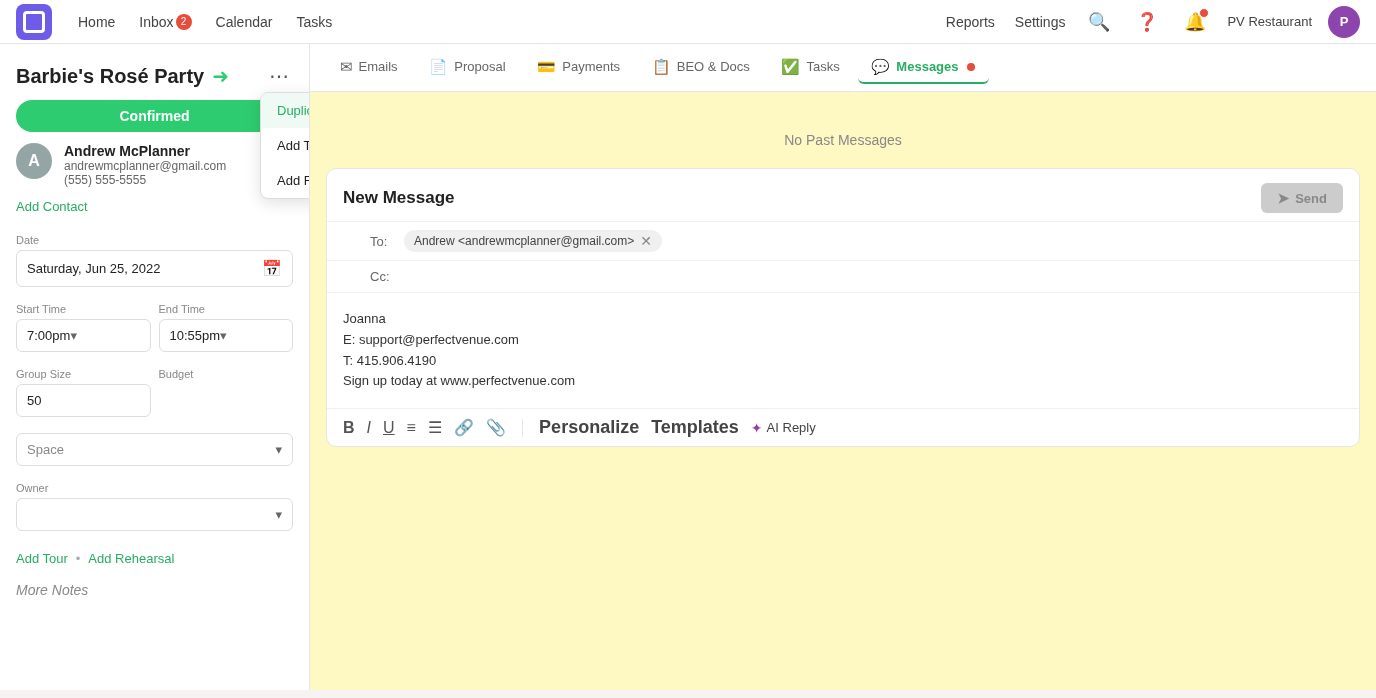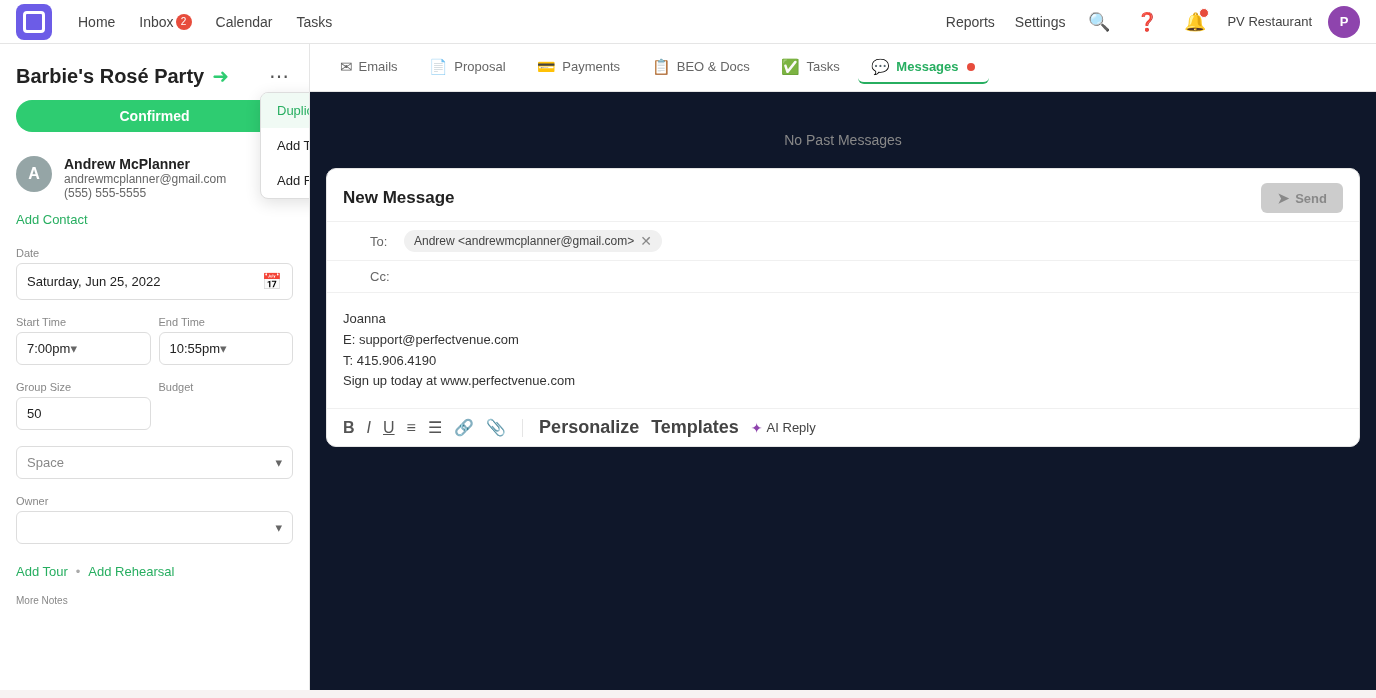--- a/index.html
+++ b/index.html
@@ -25,21 +25,21 @@
 
     
     .layout { display: flex; height: calc(100vh - 52px); }
 
     
     .sidebar { width: 310px; min-width: 310px; background: #fff; border-right: 1px solid #e5e5e5; overflow-y: auto; padding-bottom: 20px; position: relative; }
     .sidebar-header { padding: 16px 16px 8px 16px; display: flex; align-items: center; gap: 8px; }
     .sidebar-title { font-size: 20px; font-weight: 700; color: #222; }
     .sidebar-arrow { color: #2ecc71; font-size: 20px; }
     .sidebar-dots { margin-left: auto; cursor: pointer; font-size: 20px; color: #555; padding: 4px; }
-    .confirmed-btn { margin: 0 16px 16px 16px; background: #2ecc71; color: #fff; border: none; border-radius: 24px; padding: 8px 0; width: calc(100% - 32px); font-size: 14px; font-weight: 600; cursor: pointer; text-align: center; }
+    .confirmed-btn { margin: 0 16px 3px 16px; background: #2ecc71; color: #fff; border: none; border-radius: 24px; padding: 8px 0; width: calc(100% - 32px); font-size: 14px; font-weight: 600; cursor: pointer; text-align: center; }
 
     .contact-row { display: flex; align-items: flex-start; gap: 12px; padding: 8px 16px 8px 16px; }
     .avatar-circle { width: 36px; height: 36px; min-width: 36px; background: #95a5a6; border-radius: 50%; display: flex; align-items: center; justify-content: center; color: #fff; font-weight: 700; font-size: 16px; }
     .contact-info .contact-name { font-weight: 600; font-size: 14px; color: #222; }
     .contact-info .contact-email { font-size: 12px; color: #666; }
     .contact-info .contact-phone { font-size: 12px; color: #666; }
     .add-contact { padding: 4px 16px 12px 16px; font-size: 13px; color: #27ae60; cursor: pointer; font-weight: 500; }
 
     .field-group { padding: 8px 16px; }
     .field-label { font-size: 11px; color: #888; margin-bottom: 4px; }
@@ -49,21 +49,21 @@
     .field-col .field-input { width: 100%; }
     .cal-icon { margin-left: auto; color: #666; font-size: 16px; }
 
     .dropdown-field { border: 1px solid #ddd; border-radius: 6px; padding: 8px 10px; font-size: 13px; color: #222; width: 100%; background: #fff; display: flex; align-items: center; cursor: pointer; }
     .dropdown-field .dd-label { flex: 1; color: #888; }
     .dropdown-arrow { color: #666; }
 
     .sidebar-actions { display: flex; gap: 8px; padding: 12px 16px 4px 16px; font-size: 13px; color: #27ae60; cursor: pointer; }
     .sidebar-actions .dot-sep { color: #aaa; }
 
-    .notes-label { padding: 12px 16px 4px 16px; font-size: 10px; color: #888; }
+    .notes-label { padding: 12px 16px 4px 16px; font-size: 14px; color: #888; font-style: italic; }
 
     
     .dropdown-menu {
       position: absolute; top: 48px; left: 260px; background: #fff;
       border: 1px solid #ddd; border-radius: 8px; box-shadow: 0 4px 16px rgba(0,0,0,0.12);
       z-index: 999; width: 160px; overflow: hidden;
     }
     .dropdown-menu-item { padding: 10px 16px; font-size: 13px; cursor: pointer; color: #222; }
     .dropdown-menu-item:first-child { background: #f0faf4; color: #27ae60; font-weight: 500; }
 
@@ -71,21 +71,21 @@
     .main { flex: 1; display: flex; flex-direction: column; overflow: hidden; }
 
     
     .tabs { display: flex; background: #fff; border-bottom: 1px solid #e5e5e5; padding: 0 16px; height: 48px; align-items: center; gap: 4px; }
     .tab { display: flex; align-items: center; gap: 6px; padding: 6px 14px; font-size: 13px; color: #666; cursor: pointer; border-radius: 6px; border-bottom: 2px solid transparent; }
     .tab.active { color: #27ae60; border-bottom: 2px solid #27ae60; font-weight: 600; }
     .tab-icon { font-size: 15px; }
     .tab-notif-dot { width: 8px; height: 8px; background: #e74c3c; border-radius: 50%; margin-left: 2px; }
 
     
-    .content { flex: 1; overflow-y: auto; background: #0f172a; padding: 16px; display: flex; flex-direction: column; gap: 12px; }
+    .content { flex: 1; overflow-y: auto; background: #fef9c3; padding: 16px; display: flex; flex-direction: column; gap: 12px; }
     .no-past-messages { text-align: center; color: #888; font-size: 14px; padding: 24px 0 8px 0; }
 
     
     .compose-box { background: #fff; border-radius: 10px; border: 1px solid #e5e5e5; overflow: hidden; }
     .compose-header { display: flex; align-items: center; padding: 14px 16px 8px 16px; }
     .compose-title { font-size: 17px; font-weight: 700; color: #222; flex: 1; }
     .send-btn { background: #ccc; color: #888; border: none; border-radius: 6px; padding: 7px 16px; font-size: 13px; font-weight: 600; cursor: pointer; display: flex; align-items: center; gap: 6px; }
     .send-btn .send-icon { font-size: 14px; }
 
     .compose-to { display: flex; align-items: center; padding: 8px 16px; border-top: 1px solid #f0f0f0; gap: 10px; }

